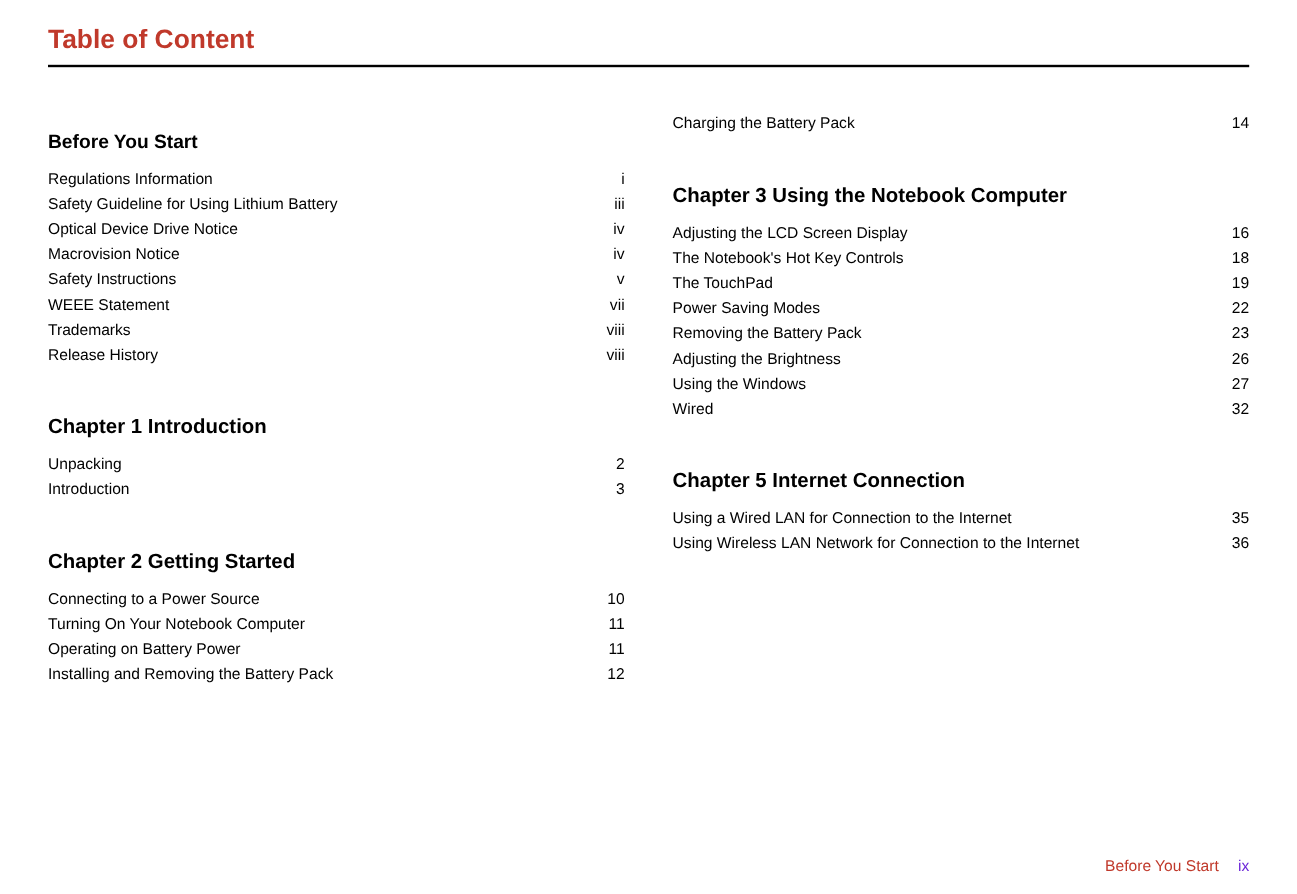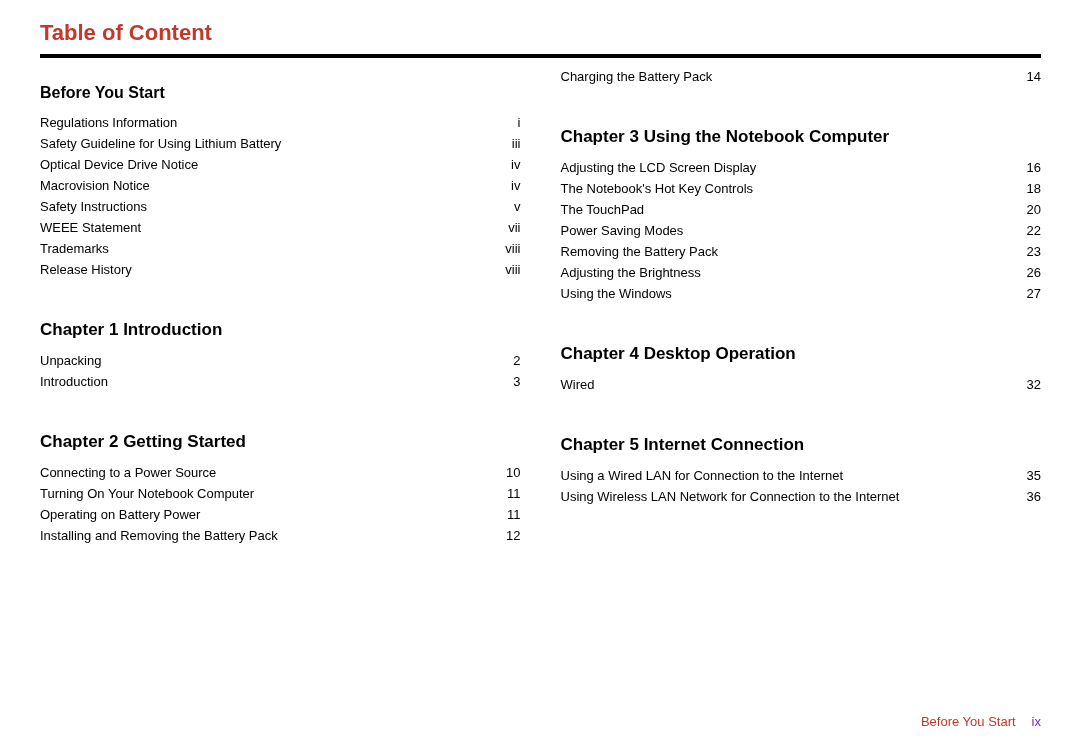--- a/index.html
+++ b/index.html
@@ -9,22 +9,22 @@
       color: #000;
       width: 1081px;
       min-height: 745px;
       position: relative;
       padding: 20px 40px 40px 40px;
     }
     .page-title {
       font-size: 22px;
       font-weight: bold;
       color: #c0392b;
-      margin-bottom: 8px;
-      border-bottom: 4px solid #000000;
+      margin-bottom: 36px;
+      border-bottom: 2px solid #000000;
       padding-bottom: 8px;
     }
     .content-wrapper {
       display: flex;
       gap: 40px;
     }
     .left-col, .right-col {
       flex: 1;
     }
     .section-header {
@@ -169,41 +169,40 @@
         <div class="toc-item">
           <span class="item-title">Adjusting the LCD Screen Display</span>
           <span class="item-page">16</span>
         </div>
         <div class="toc-item">
           <span class="item-title">The Notebook's Hot Key Controls</span>
           <span class="item-page">18</span>
         </div>
         <div class="toc-item">
           <span class="item-title">The TouchPad</span>
-          <span class="item-page">20</span>
+          <span class="item-page">19</span>
         </div>
         <div class="toc-item">
           <span class="item-title">Power Saving Modes</span>
           <span class="item-page">22</span>
         </div>
         <div class="toc-item">
           <span class="item-title">Removing the Battery Pack</span>
           <span class="item-page">23</span>
         </div>
         <div class="toc-item">
           <span class="item-title">Adjusting the Brightness</span>
           <span class="item-page">26</span>
         </div>
         <div class="toc-item">
           <span class="item-title">Using the Windows</span>
           <span class="item-page">27</span>
         </div>
       </div>
 
-    <div class="chapter-header">Chapter 4  Desktop Operation</div>
     <div id="right-ch4-items">
         <div class="toc-item">
           <span class="item-title">Wired</span>
           <span class="item-page">32</span>
         </div>
       </div>
 
     <div class="chapter-header">Chapter 5  Internet Connection</div>
     <div id="right-ch5-items">
         <div class="toc-item">

